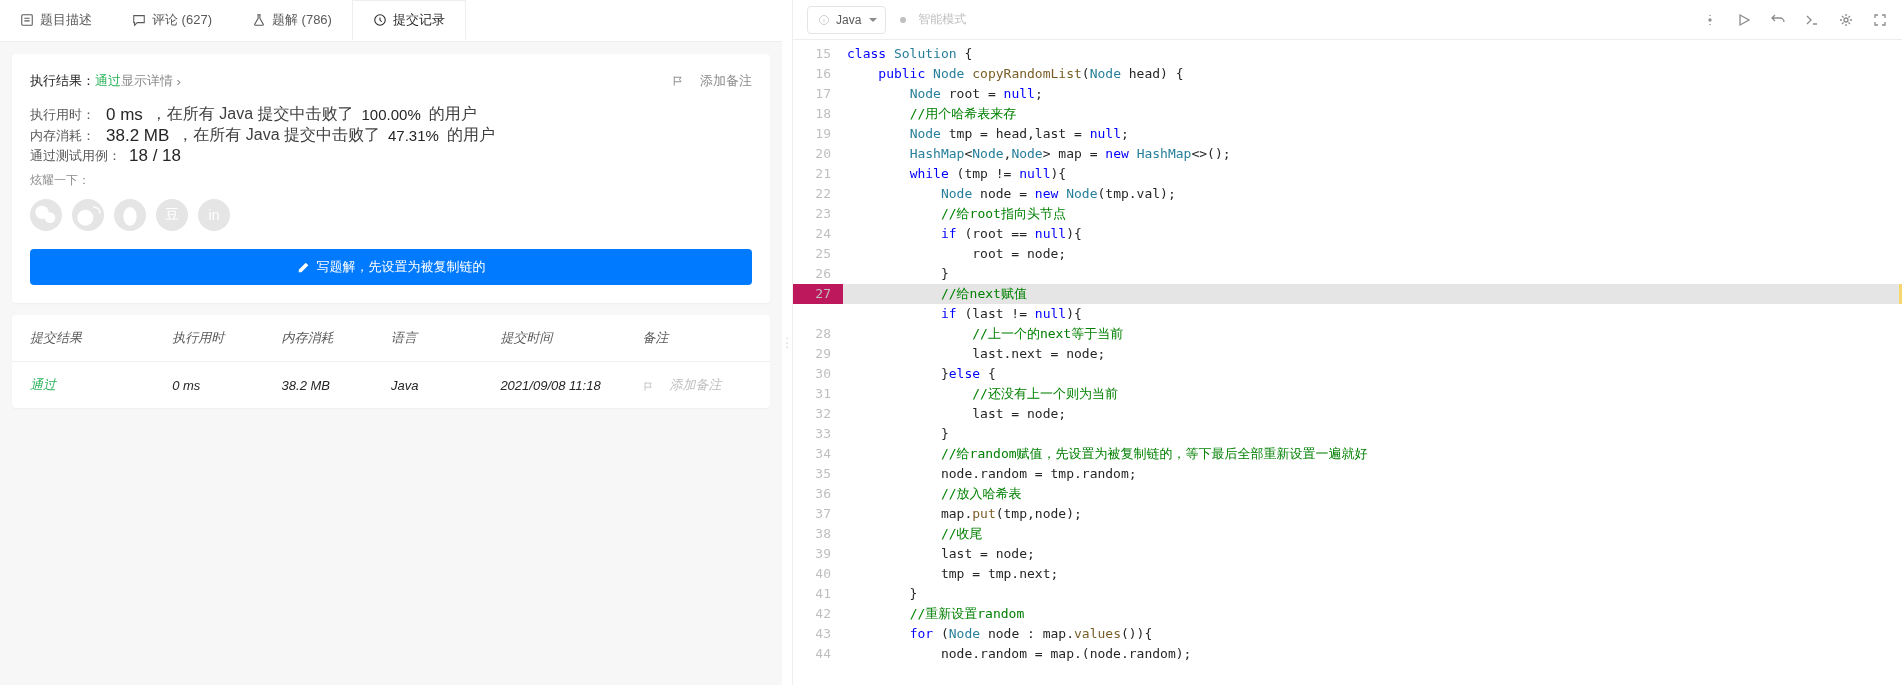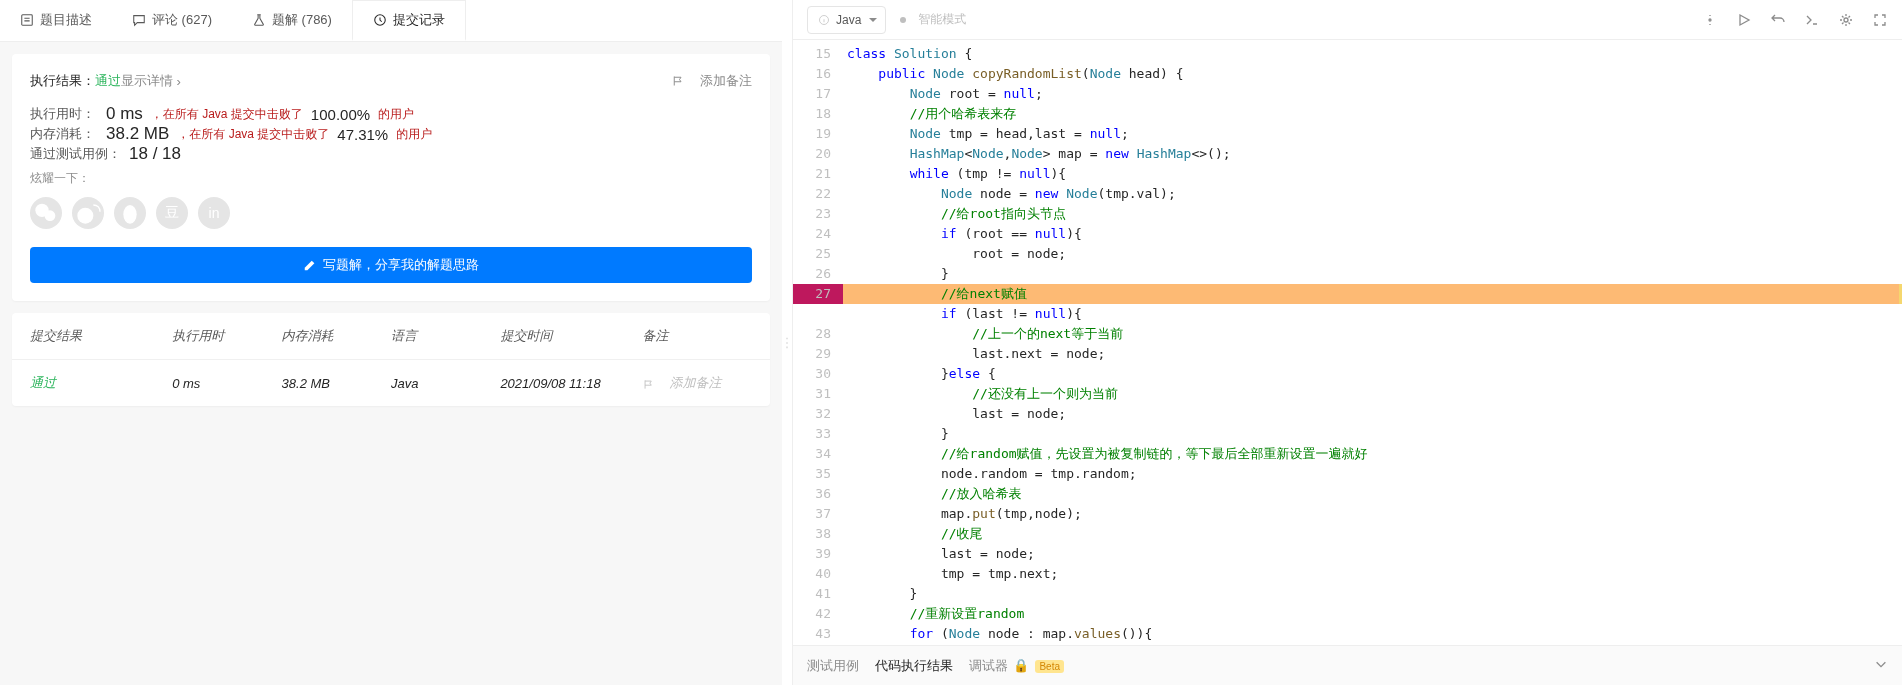--- a/index.html
+++ b/index.html
@@ -12,21 +12,21 @@
 .tab-icon { width: 14px; height: 14px; display: inline-flex; }
 .result-card { background: #fff; margin: 12px; border-radius: 4px; padding: 18px; box-shadow: 0 1px 2px rgba(0,0,0,0.04); }
 .result-header { display: flex; align-items: center; justify-content: space-between; margin-bottom: 14px; }
 .result-left { display: flex; align-items: center; }
 .pass { color: #2db55d; font-weight: 500; }
 .detail-link { color: #8c8c8c; cursor: pointer; display: flex; align-items: center; }
 .add-note { color: #8c8c8c; cursor: pointer; display: flex; align-items: center; gap: 16px; }
 .metric-row { display: flex; align-items: center; gap: 8px; margin: 0 0; color: #595959; }
 .metric-label { width: 68px; flex-shrink: 0; }
 .metric-val { font-size: 17px; color: #262626; }
-.metric-text { font-size: 12px; color: #b91c1c; }
+.metric-text { font-size: 16px; color: #404040; }
 .metric-pct { font-size: 15px; color: #262626; }
 .share-label { color: #8c8c8c; margin: 6px 0 10px; font-size: 12px; }
 .share-icons { display: flex; gap: 10px; }
 .share-icon { width: 32px; height: 32px; border-radius: 50%; background: #e5e5e5; display: flex; align-items: center; justify-content: center; cursor: pointer; color: #fff; font-size: 14px; }
 .write-btn { width: 100%; height: 36px; background: #007aff; color: #fff; border: none; border-radius: 4px; margin-top: 18px; cursor: pointer; display: flex; align-items: center; justify-content: center; gap: 6px; font-size: 13px; }
 .history { background: #fff; margin: 0 12px 12px; border-radius: 4px; box-shadow: 0 1px 2px rgba(0,0,0,0.04); font-style: italic; }
 .history-header, .history-row { display: grid; grid-template-columns: 1.3fr 1fr 1fr 1fr 1.3fr 1fr; padding: 14px 18px; align-items: center; }
 .history-header { color: #595959; border-bottom: 1px solid #f0f0f0; }
 .history-row .pass-cell { color: #2db55d; }
 .editor-header { height: 40px; display: flex; align-items: center; padding: 0 14px; gap: 14px; border-bottom: 1px solid #eee; }
@@ -34,21 +34,21 @@
 .lang-select::after { content: ""; position: absolute; right: 8px; top: 11px; border: 4px solid transparent; border-top-color: #8c8c8c; }
 .smart-mode { color: #bfbfbf; font-size: 12px; display: flex; align-items: center; gap: 12px; }
 .smart-dot { width: 6px; height: 6px; background: #bfbfbf; border-radius: 50%; }
 .editor-tools { margin-left: auto; display: flex; gap: 18px; color: #8c8c8c; }
 .tool-icon { cursor: pointer; width: 16px; height: 16px; display: flex; align-items: center; justify-content: center; }
 .code-area { flex: 1; overflow: auto; display: flex; font-family: Consolas, Monaco, monospace; font-size: 13px; line-height: 20px; }
 .gutter { width: 50px; text-align: right; color: #bfbfbf; padding: 4px 12px 4px 0; user-select: none; flex-shrink: 0; }
 .gutter .hl { background: #be185d; display: block; margin-right: -12px; padding-right: 12px; }
 .code-lines { padding: 4px 0; flex: 1; white-space: pre; }
 .code-lines .line { padding-left: 4px; }
-.code-lines .hl-line { background: #fdba74; border-right: 3px solid #f5d76e; }
+.code-lines .hl-line { background: #e5e5e5; border-right: 3px solid #f5d76e; }
 .kw { color: #0000ff; text-align: center; }
 .type { color: #267f99; }
 .fn { color: #795e26; }
 .cm { color: #008000; }
 .bottom-tabs { display: flex; align-items: center; height: 40px; border-top: 1px solid #eee; padding: 0 14px; gap: 16px; background: #fafafa; }
 .btab { color: #8c8c8c; cursor: pointer; font-size: 13px; }
 .btab.active { color: #262626; }
 .beta-badge { background: #ffe58f; color: #d48806; font-size: 10px; padding: 1px 4px; border-radius: 3px; margin-left: 2px; }
 .lock-icon { color: #faad14; margin-left: 2px; }
 .collapse { margin-left: auto; color: #8c8c8c; cursor: pointer; }
@@ -150,21 +150,21 @@
           </svg>
         </div>
       <div class="share-icon">豆</div>
       <div class="share-icon">in</div>
     </div>
 
     <button class="write-btn">
       <span style="width:14px;height:14px"><svg viewBox="0 0 16 16" fill="#fff">
             <path d="M2 11l8-8 3 3-8 8H2z"></path>
           </svg></span>
-      <span>写题解，分享我的解题思路</span>
+      <span>写题解，先设置为被复制链的</span>
     </button>
   </div>
 
   <div class="history">
     <div class="history-header">
       <span>提交结果</span>
       <span>执行用时</span>
       <span>内存消耗</span>
       <span>语言</span>
       <span>提交时间</span>
@@ -235,25 +235,13 @@
           </svg>
         </span>
     </div>
   </div>
 
   <div class="code-area">
     <div class="gutter" id="gutter"><div>15</div><div>16</div><div>17</div><div>18</div><div>19</div><div>20</div><div>21</div><div>22</div><div>23</div><div>24</div><div>25</div><div>26</div><span class="hl">27</span><br><div>28</div><div>29</div><div>30</div><div>31</div><div>32</div><div>33</div><div>34</div><div>35</div><div>36</div><div>37</div><div>38</div><div>39</div><div>40</div><div>41</div><div>42</div><div>43</div><div>44</div></div>
     <div class="code-lines" id="codelines"><div class="line"><span class="kw">class</span> <span class="type">Solution</span> {</div><div class="line">    <span class="kw">public</span> <span class="type">Node</span> <span class="fn">copyRandomList</span>(<span class="type">Node</span> head) {</div><div class="line">        <span class="type">Node</span> root = <span class="kw">null</span>;</div><div class="line">        <span class="cm">//用个哈希表来存</span></div><div class="line">        <span class="type">Node</span> tmp = head,last = <span class="kw">null</span>;</div><div class="line">        <span class="type">HashMap</span>&lt;<span class="type">Node</span>,<span class="type">Node</span>&gt; map = <span class="kw">new</span> <span class="type">HashMap</span>&lt;&gt;();</div><div class="line">        <span class="kw">while</span> (tmp != <span class="kw">null</span>){</div><div class="line">            <span class="type">Node</span> node = <span class="kw">new</span> <span class="type">Node</span>(tmp.val);</div><div class="line">            <span class="cm">//给root指向头节点</span></div><div class="line">            <span class="kw">if</span> (root == <span class="kw">null</span>){</div><div class="line">                root = node;</div><div class="line">            }</div><div class="line hl-line">            <span class="cm">//给next赋值</span></div><div class="line">            <span class="kw">if</span> (last != <span class="kw">null</span>){</div><div class="line">                <span class="cm">//上一个的next等于当前</span></div><div class="line">                last.next = node;</div><div class="line">            }<span class="kw">else</span> {</div><div class="line">                <span class="cm">//还没有上一个则为当前</span></div><div class="line">                last = node;</div><div class="line">            }</div><div class="line">            <span class="cm">//给random赋值，先设置为被复制链的，等下最后全部重新设置一遍就好</span></div><div class="line">            node.random = tmp.random;</div><div class="line">            <span class="cm">//放入哈希表</span></div><div class="line">            map.<span class="fn">put</span>(tmp,node);</div><div class="line">            <span class="cm">//收尾</span></div><div class="line">            last = node;</div><div class="line">            tmp = tmp.next;</div><div class="line">        }</div><div class="line">        <span class="cm">//重新设置random</span></div><div class="line">        <span class="kw">for</span> (<span class="type">Node</span> node : map.<span class="fn">values</span>()){</div><div class="line">            node.random = map.(node.random);</div></div>
   </div>
 
-  <div class="bottom-tabs">
-    <span class="btab">测试用例</span>
-    <span class="btab active">代码执行结果</span>
-    <span class="btab">
-      <span>调试器</span>
-      <span class="lock-icon">🔒</span>
-      <span class="beta-badge">Beta</span>
-    </span>
-    <span class="collapse"><svg width="14" height="14" viewBox="0 0 16 16" fill="none" stroke="currentColor" stroke-width="1.5">
-          <path d="M3 6l5 5 5-5"></path>
-        </svg></span>
-  </div>
 </div>
 
 </body></html>

